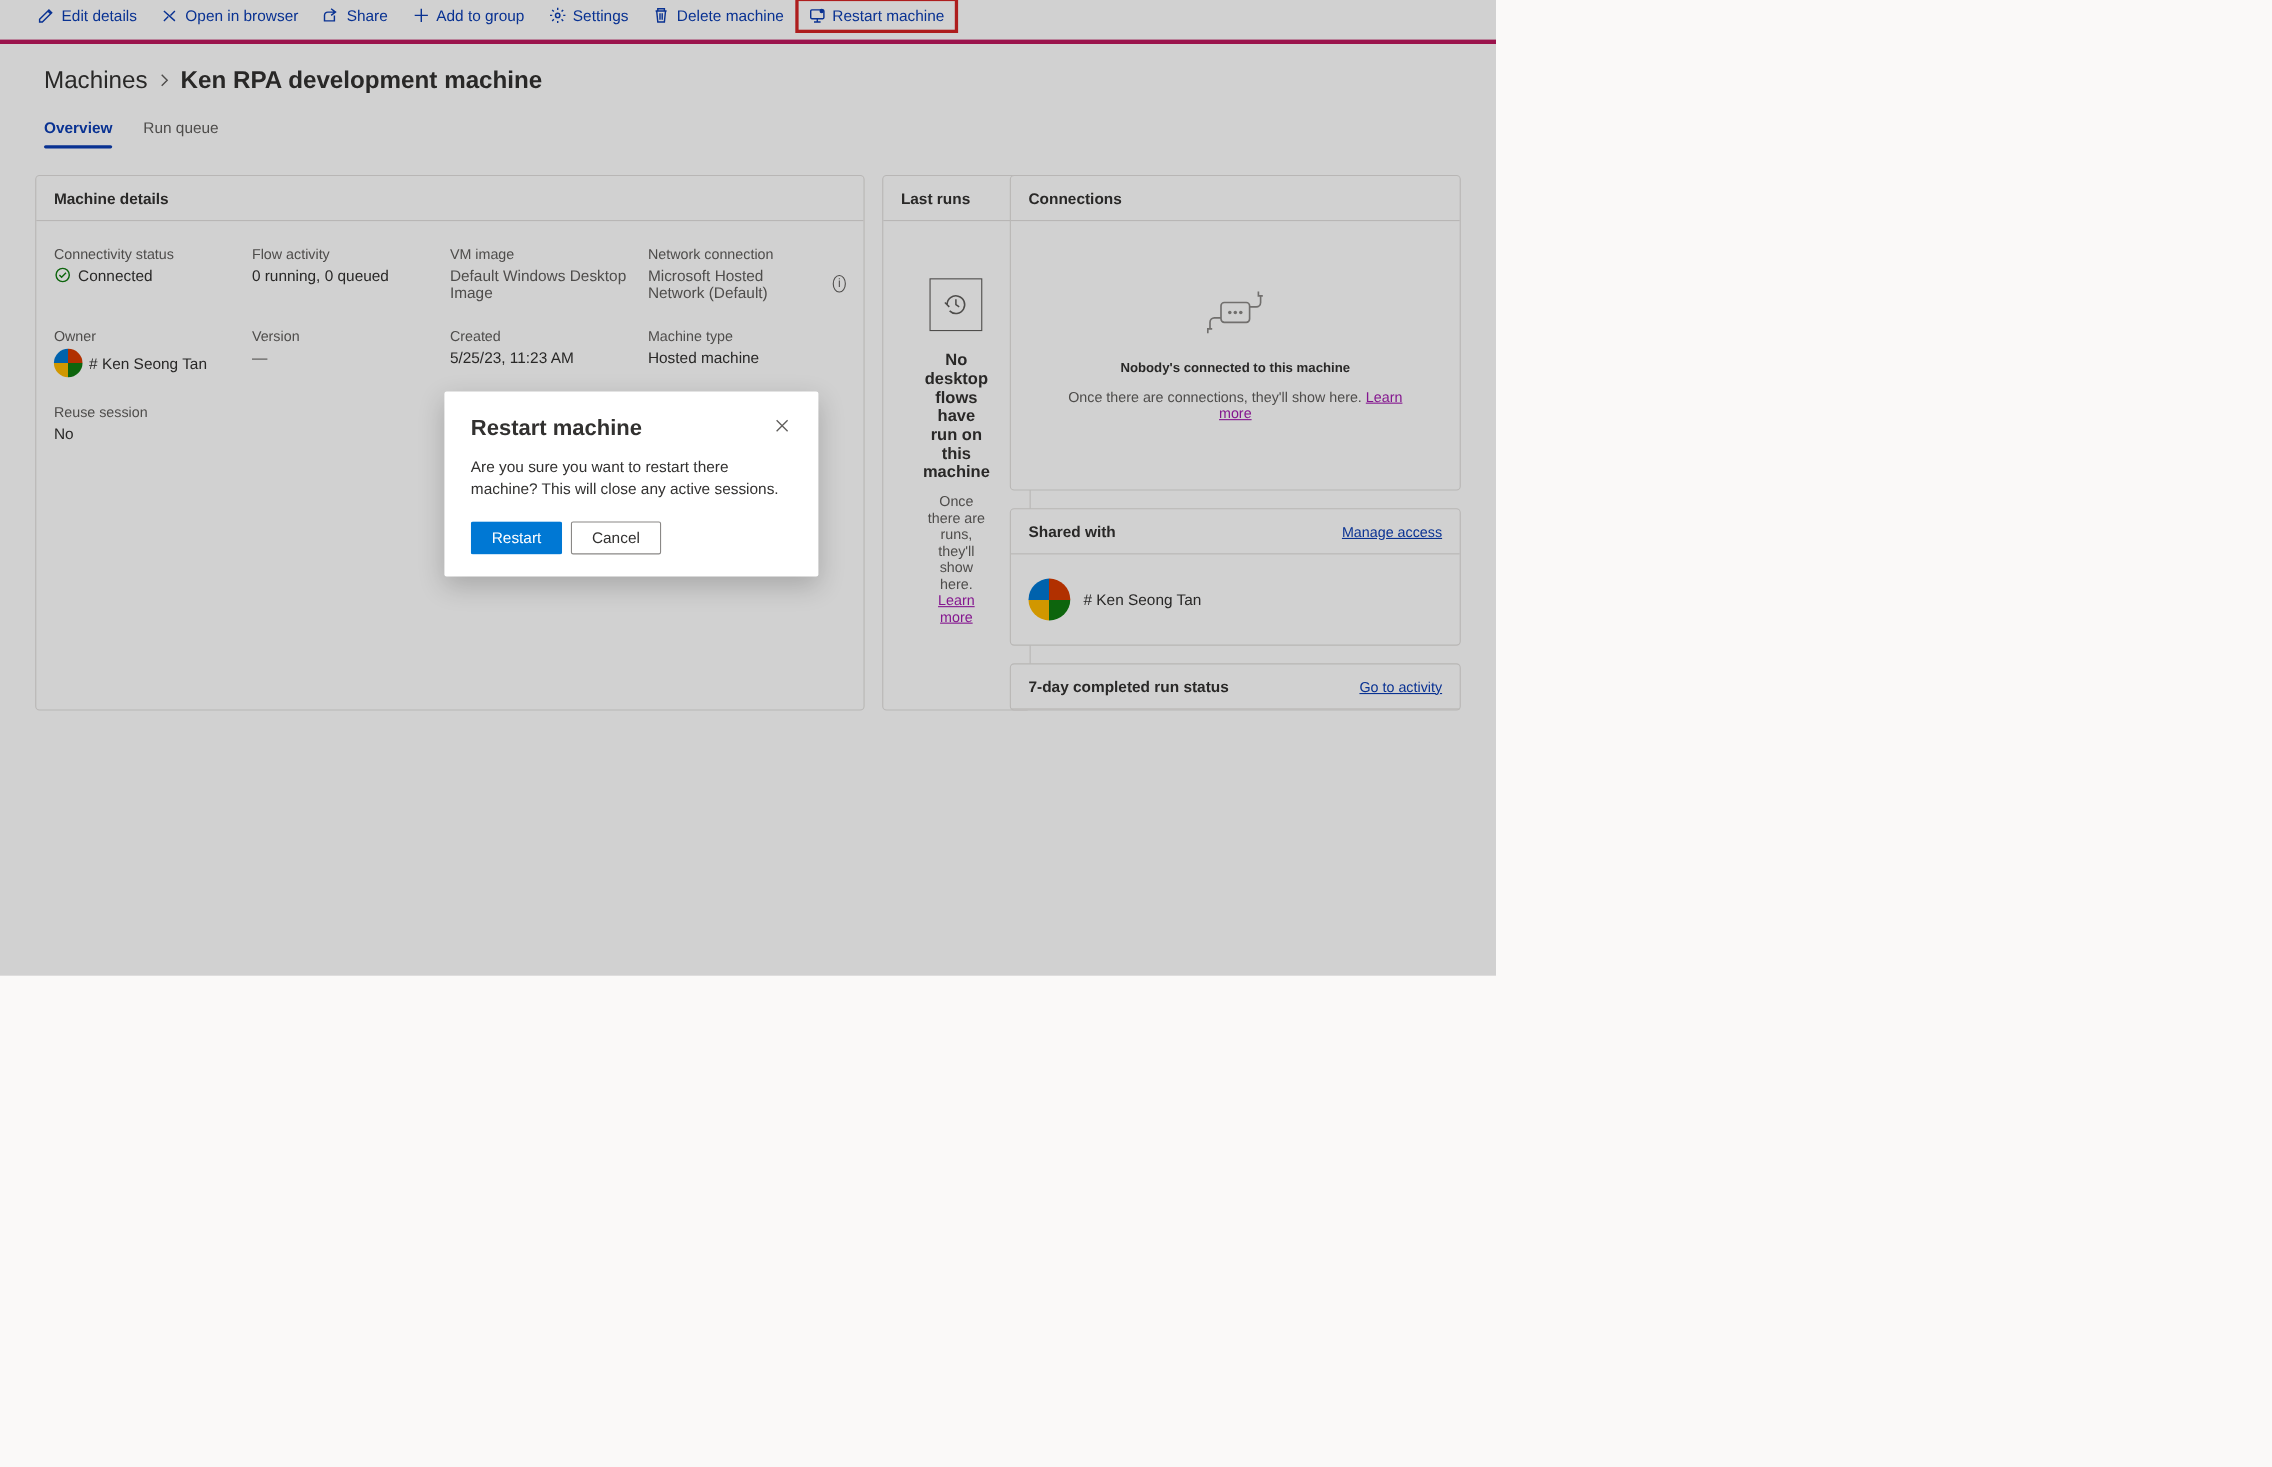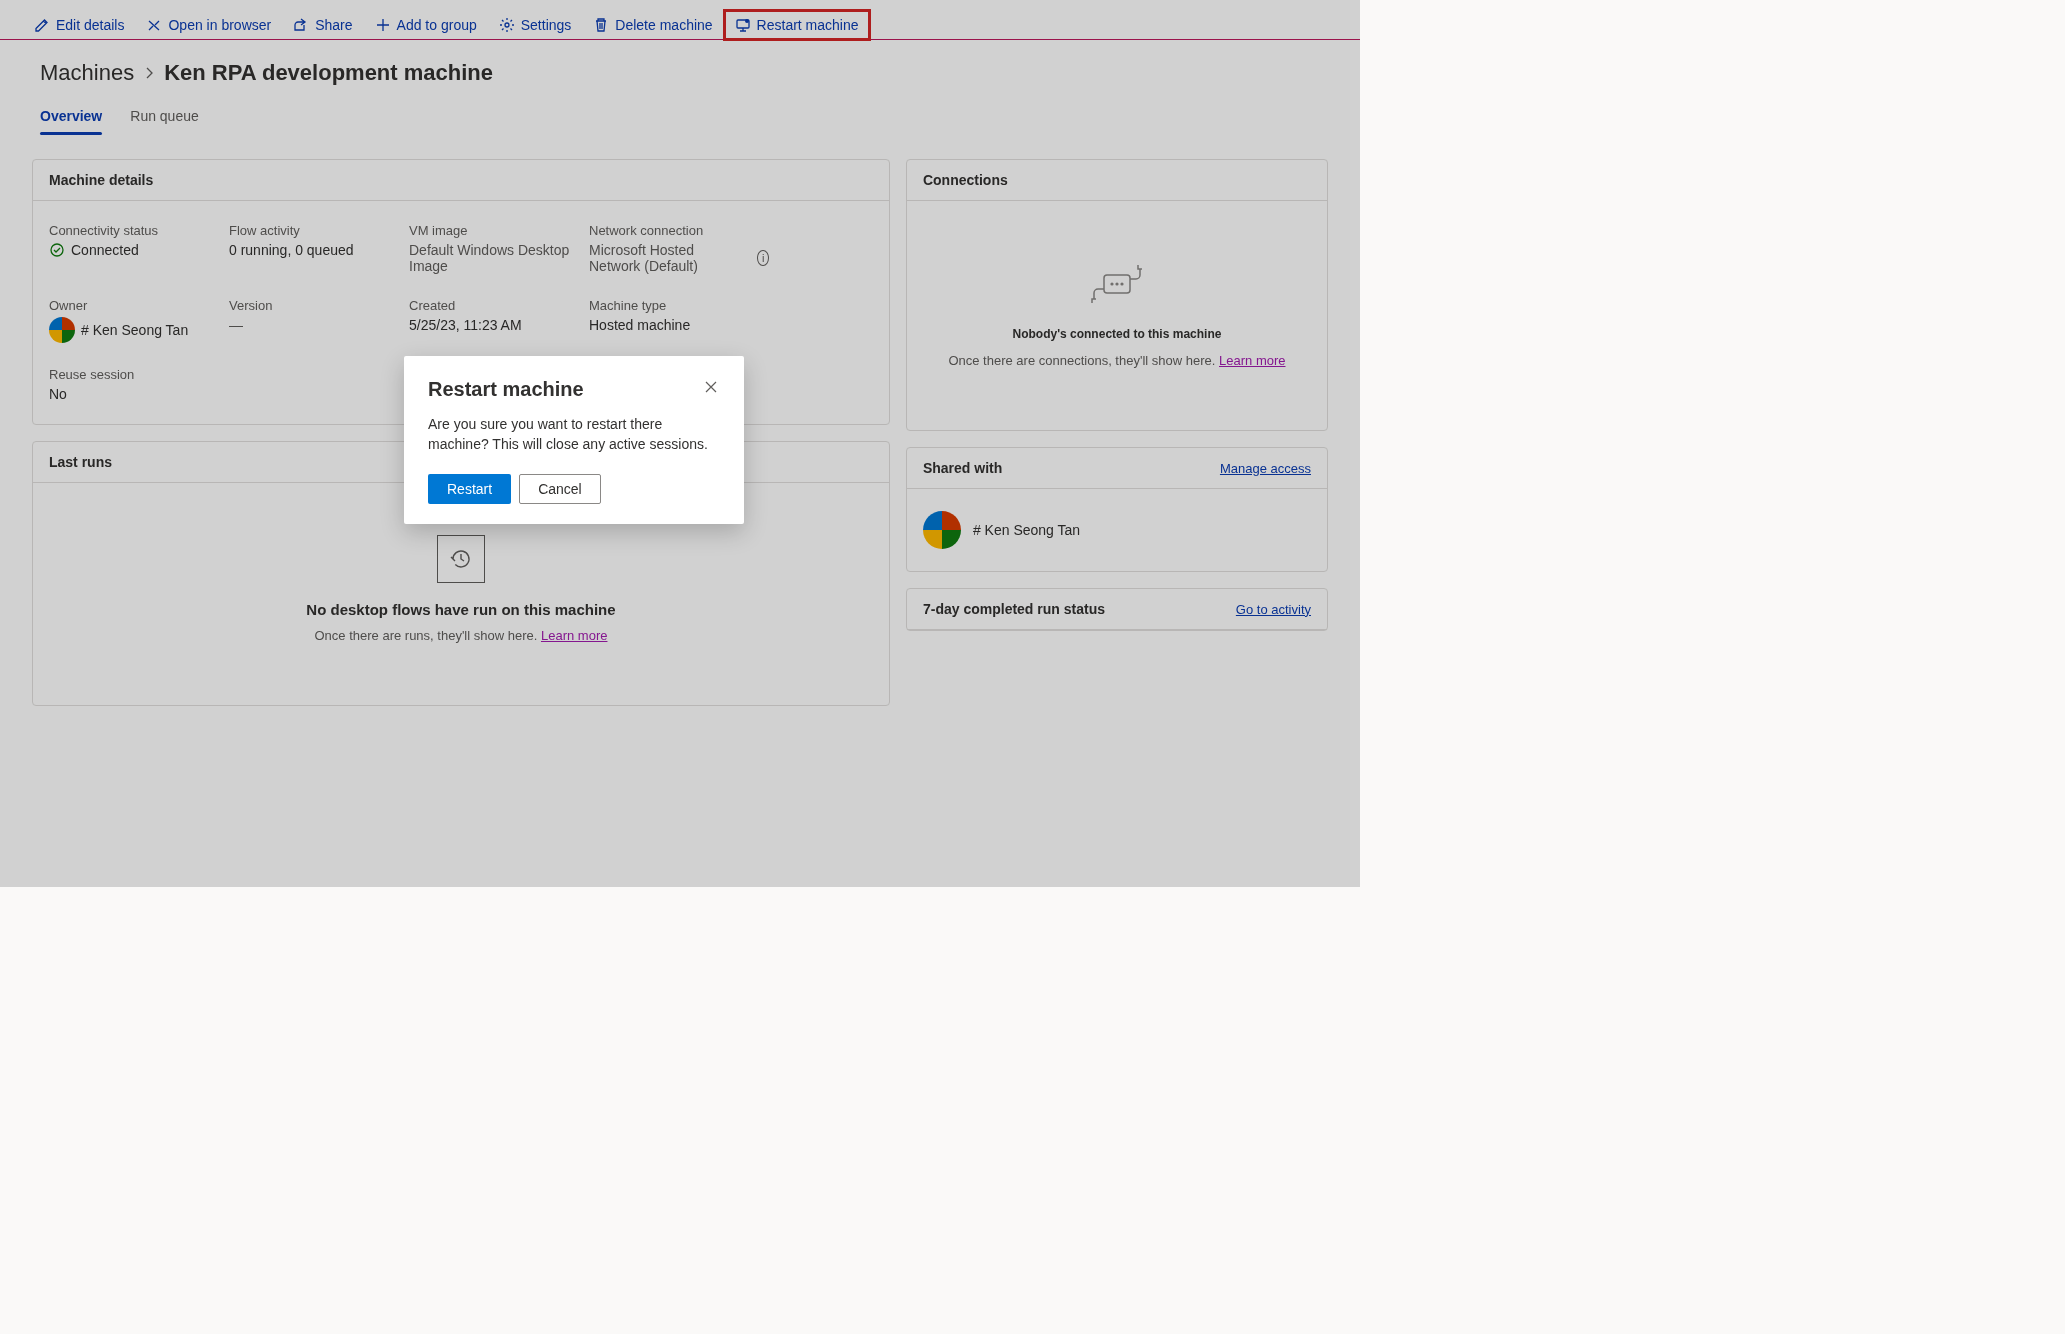--- a/index.html
+++ b/index.html
@@ -1,36 +1,36 @@
 <!DOCTYPE html>
 <html><head>
 <meta charset="utf-8">
 <style>
   * { box-sizing: border-box; margin: 0; padding: 0; }
   body { font-family: "Segoe UI", -apple-system, sans-serif; font-size: 14px; color: #323130; background: #faf9f8; width: 2065px; height: 1334px; overflow: hidden; position: relative; }
   .app { width: 1360px; height: 887px; background: #fff; position: relative; }
   
 
-  .command-bar { height: 40px; display: flex; align-items: flex-end; padding: 0 24px; gap: 2px; background: #fff; border-bottom: 1px solid #be185d; }
+  .command-bar { height: 40px; display: flex; align-items: flex-start; padding: 0 24px; gap: 2px; background: #fff; border-bottom: 4px solid #be185d; }
   .cmd-btn { display: flex; align-items: center; gap: 6px; padding: 6px 10px; color: #0b3db3; font-size: 14px; cursor: pointer; border-radius: 3px; }
   .cmd-btn .icon { display: inline-flex; width: 16px; height: 16px; align-items: center; justify-content: center; }
   .cmd-btn.highlighted { outline: 3px solid #d52424; outline-offset: -1px; border-radius: 0; }
 
   .breadcrumb-row { padding: 20px 40px 12px; }
   .breadcrumbs { display: flex; align-items: center; gap: 10px; font-size: 22px; font-weight: 600; color: #323130; }
   .breadcrumbs .crumb-link { font-weight: 400; color: #323130; cursor: pointer; }
   .breadcrumbs .chev { color: #605e5c; font-size: 14px; }
 
   .tabstrip { display: flex; gap: 28px; padding: 0 40px; border-bottom: 1px solid transparent; }
   .tab { padding: 10px 0; font-size: 14px; color: #605e5c; cursor: pointer; position: relative; }
   .tab.selected { color: #0b3db3; font-weight: 600; }
   .tab.selected::after { content: ""; position: absolute; left: 0; right: 0; bottom: -1px; height: 3px; background: #0b3db3; border-radius: 2px; }
 
   .content-area { display: flex; gap: 16px; padding: 24px 32px; }
-  .left-col { width: 870px; display: flex; flex-direction: column; gap: 16px; }
+  .left-col { width: 870px; display: flex; gap: 16px; }
   .right-col { width: 428px; display: flex; flex-direction: column; gap: 16px; }
 
   .card { border: 1px solid #e1dfdd; border-radius: 4px; background: #fff; }
   .card-header { padding: 12px 16px; font-weight: 600; border-bottom: 1px solid #e1dfdd; display: flex; justify-content: space-between; align-items: center; }
   .card-body { padding: 22px 16px; }
 
   .details-grid { display: grid; grid-template-columns: 180px 180px 180px 180px; column-gap: 0; row-gap: 24px; }
   .detail-item .label { font-size: 13px; color: #605e5c; margin-bottom: 4px; }
   .detail-item .value { font-size: 14px; color: #323130; display: flex; align-items: center; gap: 6px; }
   .detail-item .value.muted { color: #605e5c; }

